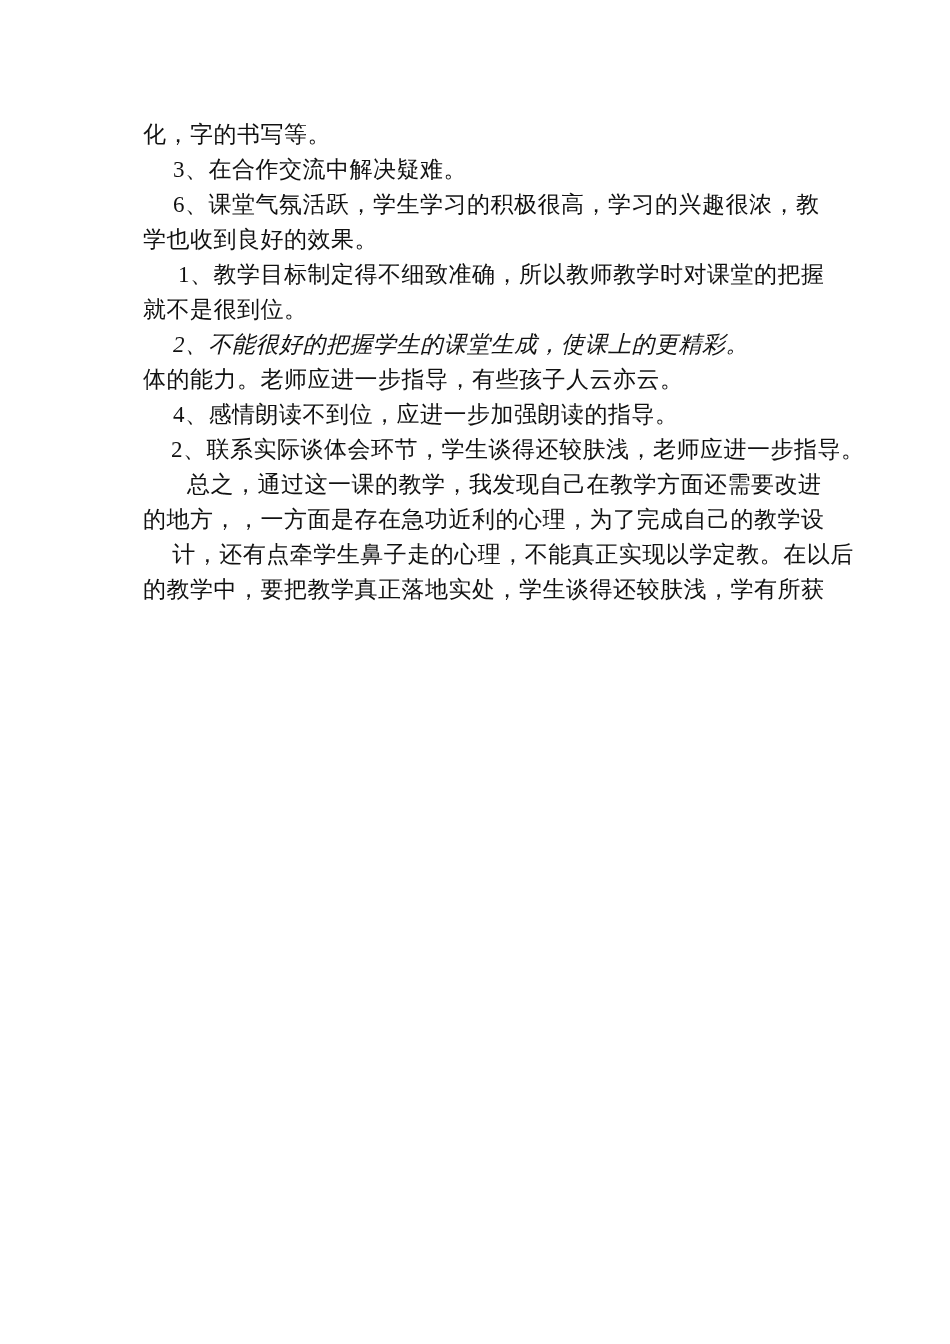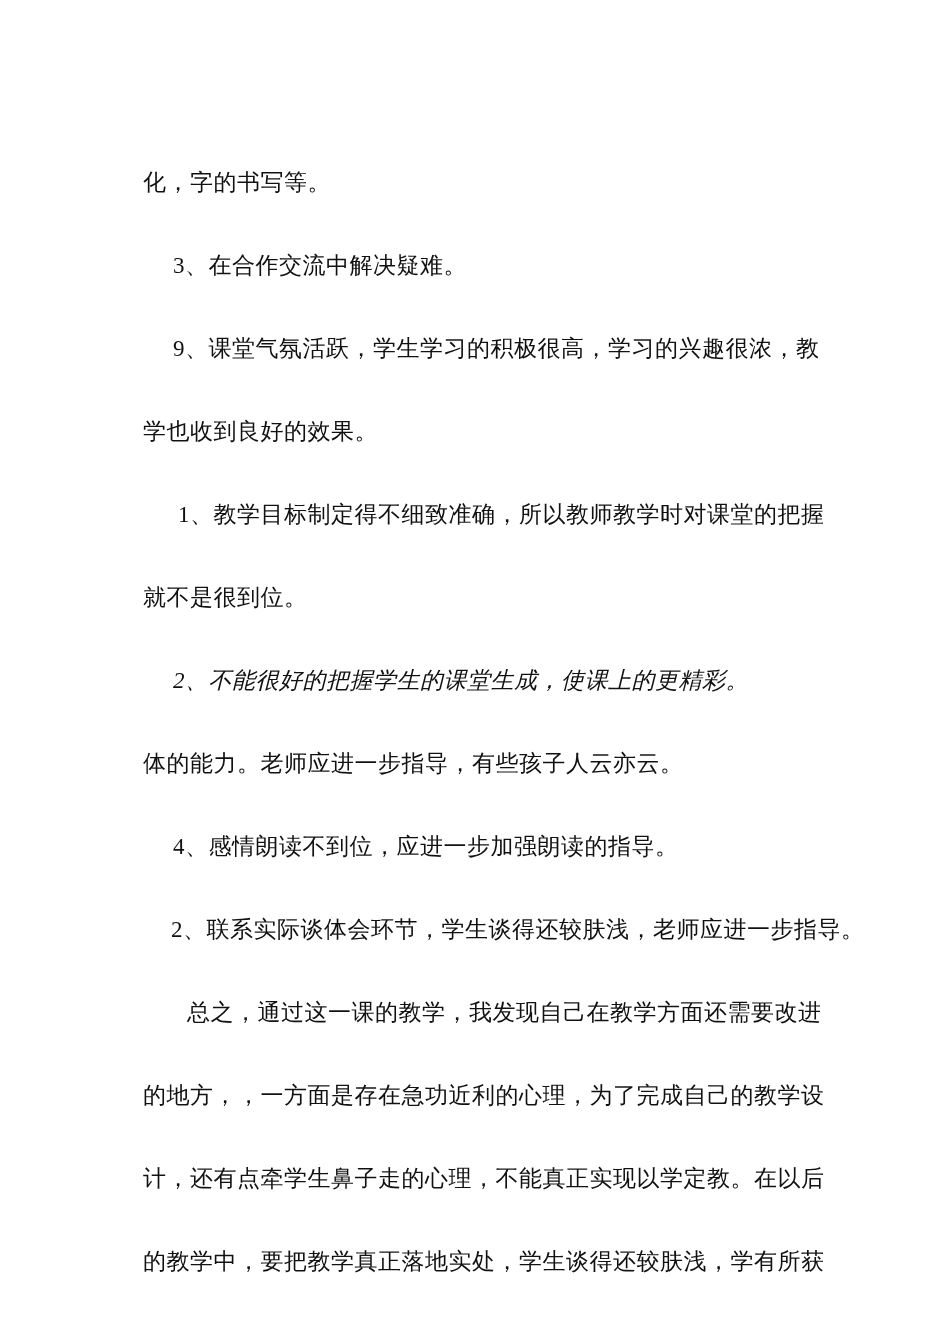--- a/index.html
+++ b/index.html
@@ -21,36 +21,35 @@
     top: 117px;
     width: 740px;
   }
   .line {
     font-size: 23px;
     line-height: 35px;
     height: 35px;
     white-space: nowrap;
     color: #111111;
     letter-spacing: 0.5px;
-    margin-top: 48px;
   }
 </style>
 </head>
 <body>
 
 <div class="page">
   <div class="text-block">
     <div class="line" style="padding-left: 0px;">化，字的书写等。</div>
     <div class="line" style="padding-left: 30px;">3、在合作交流中解决疑难。</div>
-    <div class="line" style="padding-left: 30px;">9、课堂气氛活跃，学生学习的积极很高，学习的兴趣很浓，教</div>
+    <div class="line" style="padding-left: 30px;">6、课堂气氛活跃，学生学习的积极很高，学习的兴趣很浓，教</div>
     <div class="line" style="padding-left: 0px;">学也收到良好的效果。</div>
     <div class="line" style="padding-left: 35px;">1、教学目标制定得不细致准确，所以教师教学时对课堂的把握</div>
     <div class="line" style="padding-left: 0px;">就不是很到位。</div>
     <div class="line" style="padding-left: 30px; font-style: italic;">2、不能很好的把握学生的课堂生成，使课上的更精彩。</div>
     <div class="line" style="padding-left: 0px;">体的能力。老师应进一步指导，有些孩子人云亦云。</div>
     <div class="line" style="padding-left: 30px;">4、感情朗读不到位，应进一步加强朗读的指导。</div>
     <div class="line" style="padding-left: 28px;">2、联系实际谈体会环节，学生谈得还较肤浅，老师应进一步指导。</div>
     <div class="line" style="padding-left: 44px;">总之，通过这一课的教学，我发现自己在教学方面还需要改进</div>
     <div class="line" style="padding-left: 0px;">的地方，，一方面是存在急功近利的心理，为了完成自己的教学设</div>
-    <div class="line" style="padding-left: 0px;">计，还有点牵学生鼻子走的心理，不能真正实现以学定教。在以后</div>
+    <div class="line" style="padding-left: 0px; text-align: center;">计，还有点牵学生鼻子走的心理，不能真正实现以学定教。在以后</div>
     <div class="line" style="padding-left: 0px;">的教学中，要把教学真正落地实处，学生谈得还较肤浅，学有所获</div>
   </div>
 </div>
 
 </body></html>

